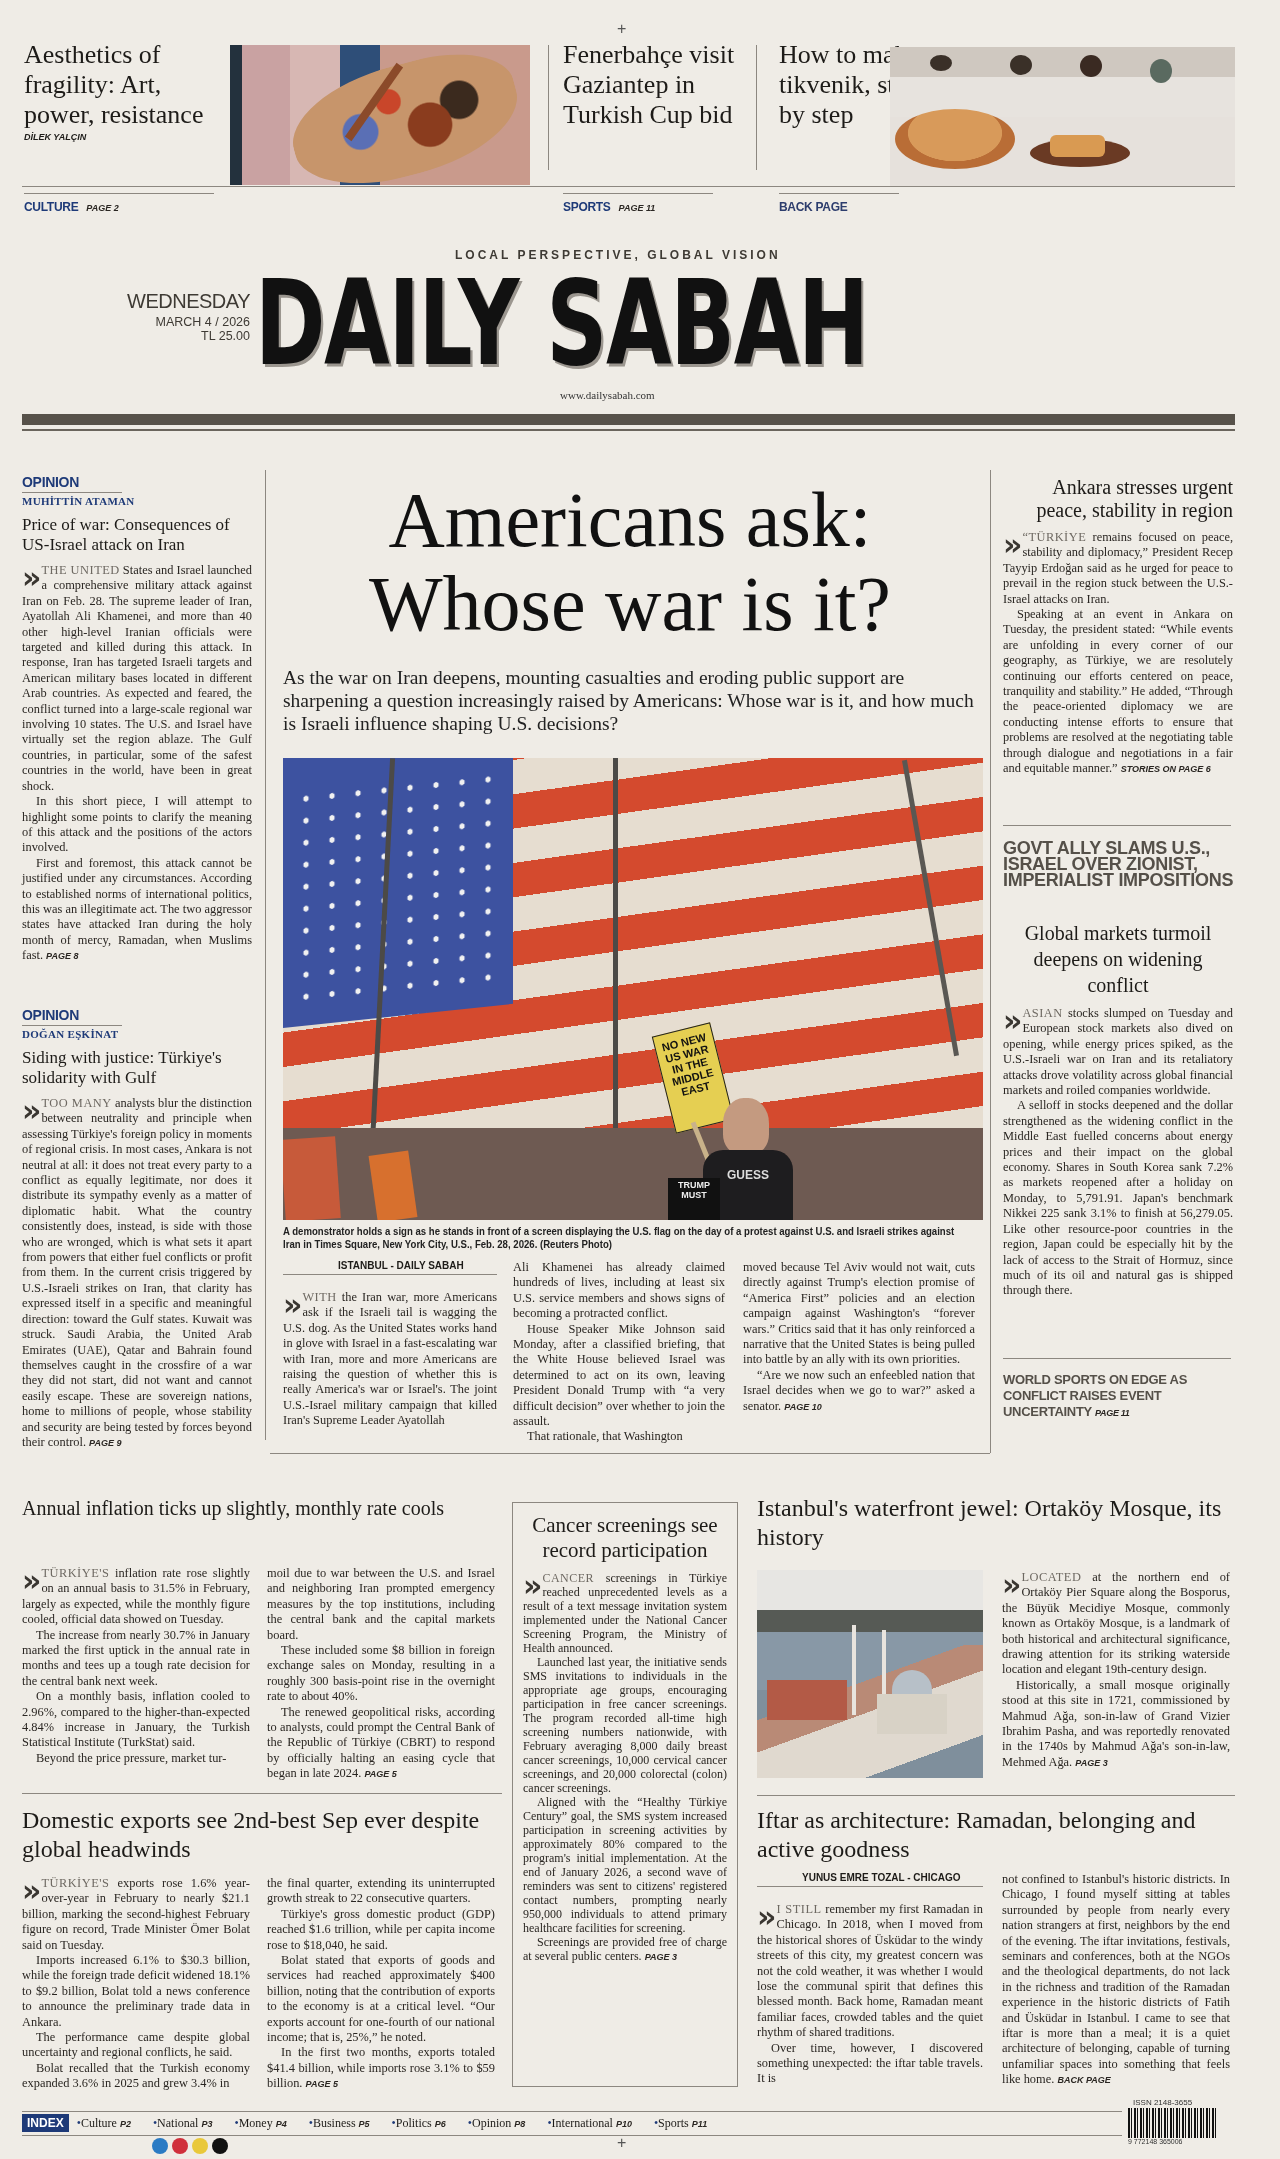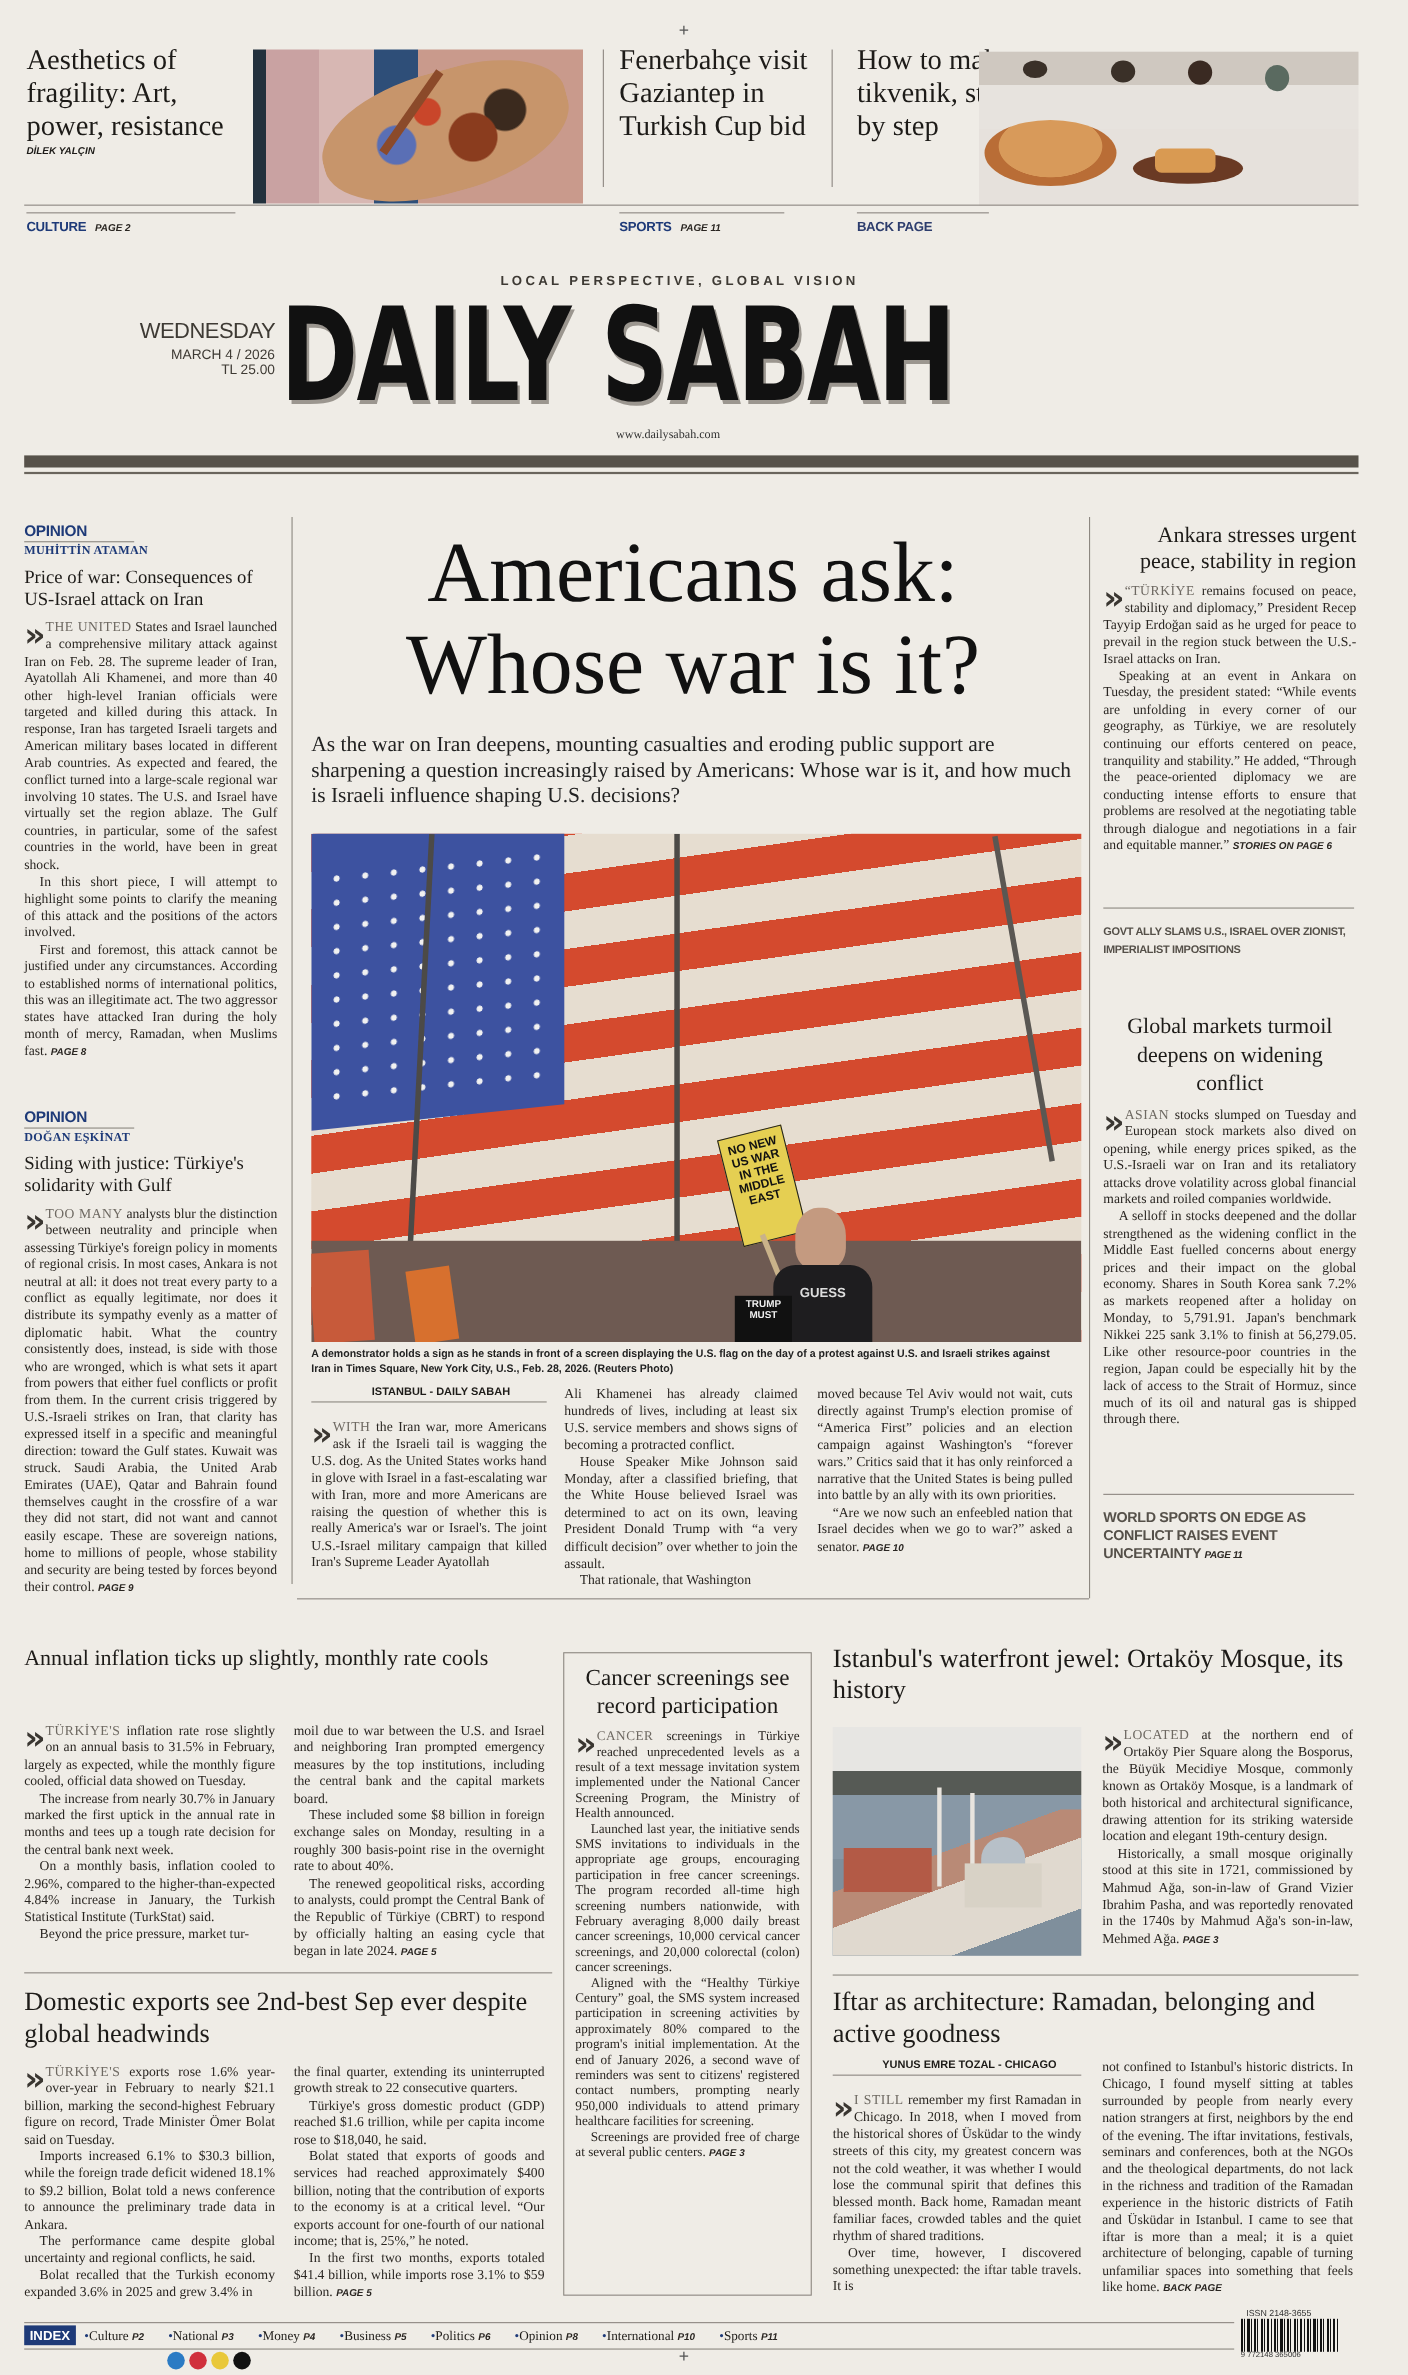--- a/index.html
+++ b/index.html
@@ -174,21 +174,21 @@
 <div class="vr" style="left:990px;top:470px;height:983px;"></div>
 
 <div class="abs" style="left:1003px;top:476px;width:230px;">
   <div class="serif head" style="font-size:20px;line-height:23px;text-align:right;margin-bottom:8px;">Ankara stresses urgent peace, stability in region</div>
   <div class="body-text">
     <p class="lead"><span class="chev">»</span><span class="lead-word">“TÜRKİYE</span> <span>remains focused on peace, stability and diplomacy,” President Recep Tayyip Erdoğan said as he urged for peace to prevail in the region stuck between the U.S.-Israel attacks on Iran.</span></p>
     <p><span>Speaking at an event in Ankara on Tuesday, the president stated: “While events are unfolding in every corner of our geography, as Türkiye, we are resolutely continuing our efforts centered on peace, tranquility and stability.” He added, “Through the peace-oriented diplomacy we are conducting intense efforts to ensure that problems are resolved at the negotiating table through dialogue and negotiations in a fair and equitable manner.”</span> <span class="pageref">STORIES ON PAGE 6</span></p>
   </div>
 </div>
 <div class="hr" style="left:1003px;top:825px;width:228px;"></div>
-<div class="abs cond" style="left:1003px;top:840px;width:232px;font-size:10px;line-height:16px;color:#555049;letter-spacing:-0.3px;">GOVT ALLY SLAMS U.S., ISRAEL OVER ZIONIST, IMPERIALIST IMPOSITIONS</div>
+<div class="abs cond" style="left:1003px;top:840px;width:232px;font-size:18px;line-height:16px;color:#555049;letter-spacing:-0.3px;">GOVT ALLY SLAMS U.S., ISRAEL OVER ZIONIST, IMPERIALIST IMPOSITIONS</div>
 
 <div class="abs" style="left:1003px;top:920px;width:230px;">
   <div class="serif head" style="font-size:20px;line-height:26px;text-align:center;margin-bottom:8px;padding:0 20px;">Global markets turmoil deepens on widening conflict</div>
   <div class="body-text">
     <p class="lead"><span class="chev">»</span><span class="lead-word">ASIAN</span> <span>stocks slumped on Tuesday and European stock markets also dived on opening, while energy prices spiked, as the U.S.-Israeli war on Iran and its retaliatory attacks drove volatility across global financial markets and roiled companies worldwide.</span></p>
     <p>A selloff in stocks deepened and the dollar strengthened as the widening conflict in the Middle East fuelled concerns about energy prices and their impact on the global economy. Shares in South Korea sank 7.2% as markets reopened after a holiday on Monday, to 5,791.91. Japan's benchmark Nikkei 225 sank 3.1% to finish at 56,279.05. Like other resource-poor countries in the region, Japan could be especially hit by the lack of access to the Strait of Hormuz, since much of its oil and natural gas is shipped through there.</p>
   </div>
 </div>
 <div class="hr" style="left:1003px;top:1358px;width:228px;"></div>
 <div class="abs cond" style="left:1003px;top:1372px;width:232px;font-size:13px;line-height:16px;color:#555049;letter-spacing:-0.3px;">

